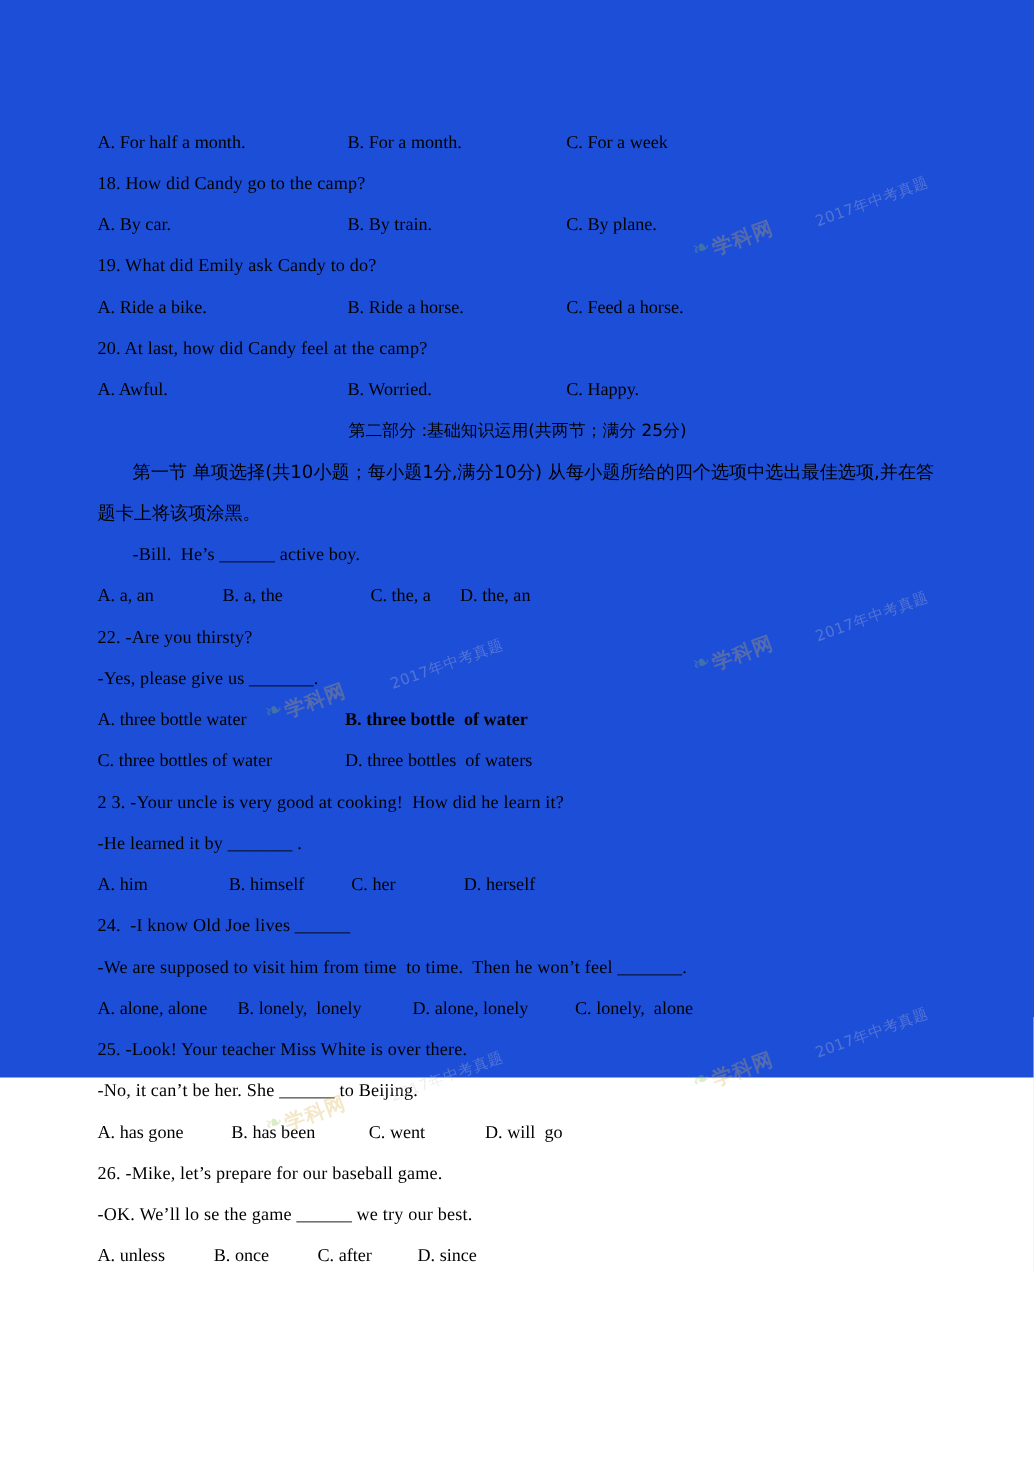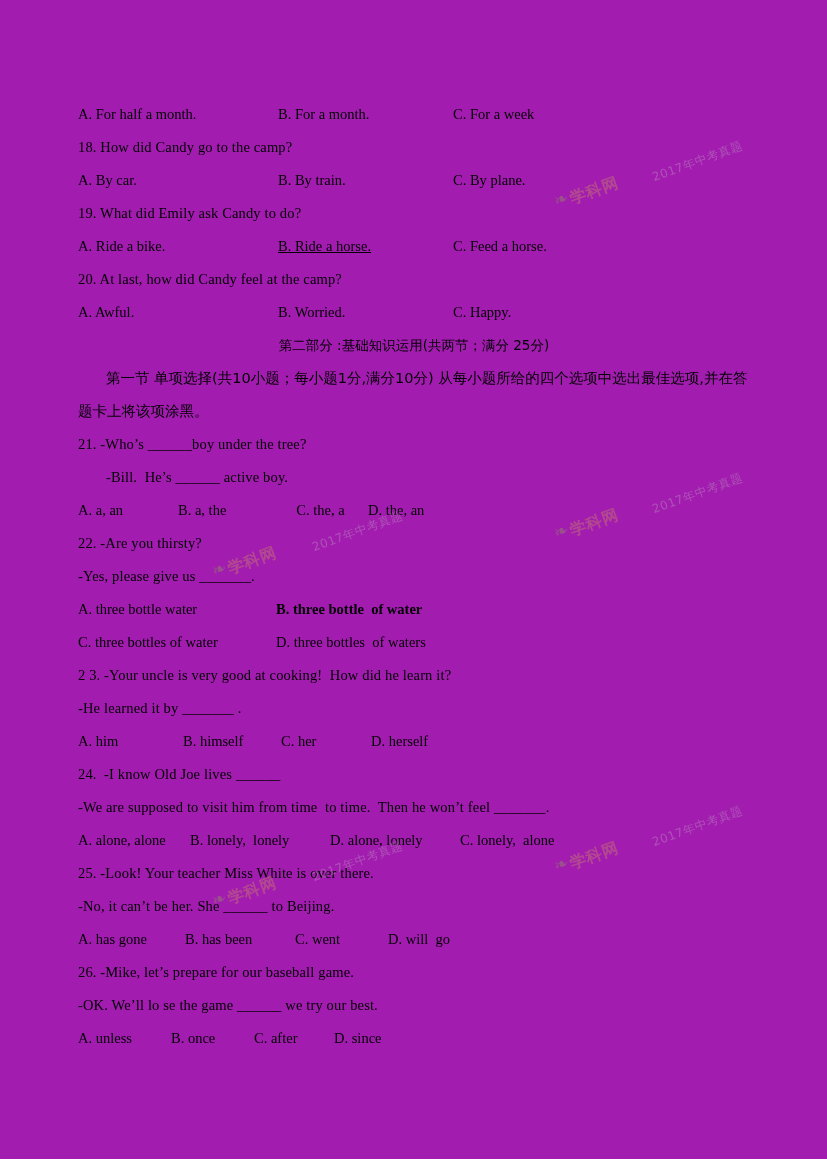--- a/index.html
+++ b/index.html
@@ -12,22 +12,22 @@
     height: 1169px;
     position: relative;
     font-family: "Liberation Serif", serif;
     color: #000000;
     overflow: hidden;
   }
   .page {
     position: absolute;
     top: 0; left: 0;
     width: 827px;
-    height: 1159px;
-    background: #a21caf;
+    height: 862px;
+    background: #1d4ed8;
   }
   .content {
     position: absolute;
     left: 78px;
     top: 98px;
     width: 672px;
   }
   .line {
     font-size: 14.5px;
     line-height: 33px;
@@ -86,26 +86,25 @@
 </style>
 </head>
 <body>
 
 <div class="page">
   <div class="content">
       <div class="opts"><span style="width: 200px;">A. For half a month.</span><span style="width: 175px;">B. For a month.</span><span style="width: 160px;">C. For a week</span></div>
       <div class="line">18. How did Candy go to the camp?</div>
       <div class="opts"><span style="width: 200px;">A. By car.</span><span style="width: 175px;">B. By train.</span><span style="width: 160px;">C. By plane.</span></div>
       <div class="line">19. What did Emily ask Candy to do?</div>
-      <div class="opts"><span style="width: 200px;">A. Ride a bike.</span><span style="width: 175px; text-decoration: underline;">B. Ride a horse.</span><span style="width: 160px;">C. Feed a horse.</span></div>
+      <div class="opts"><span style="width: 200px;">A. Ride a bike.</span><span style="width: 175px;">B. Ride a horse.</span><span style="width: 160px;">C. Feed a horse.</span></div>
       <div class="line">20. At last, how did Candy feel at the camp?</div>
       <div class="opts"><span style="width: 200px;">A. Awful.</span><span style="width: 175px;">B. Worried.</span><span style="width: 160px;">C. Happy.</span></div>
       <div class="center cjk">第二部分 :基础知识运用(共两节；满分 25分)</div>
       <div class="para cjk indent1">第一节 单项选择(共10小题；每小题1分,满分10分) 从每小题所给的四个选项中选出最佳选项,并在答题卡上将该项涂黑。</div>
-      <div class="line">21. -Who’s ______boy under the tree?</div>
       <div class="line indent1">-Bill.  He’s ______ active boy.</div>
       <div class="opts"><span style="width: 100px;">A. a, an</span><span style="width: 95px;">B. a, the</span><span style="width: 95px; text-align: center;">C. the, a</span><span style="width: 110px;">D. the, an</span></div>
       <div class="line">22. -Are you thirsty?</div>
       <div class="line">-Yes, please give us _______.</div>
       <div class="opts"><span style="width: 198px;">A. three bottle water</span><span style="width: 220px; font-weight: bold;">B. three bottle  of water</span></div>
       <div class="opts"><span style="width: 198px;">C. three bottles of water</span><span style="width: 220px;">D. three bottles  of waters</span></div>
       <div class="line">2 3. -Your uncle is very good at cooking!  How did he learn it?</div>
       <div class="line">-He learned it by _______ .</div>
       <div class="opts"><span style="width: 105px;">A. him</span><span style="width: 98px;">B. himself</span><span style="width: 90px;">C. her</span><span style="width: 100px;">D. herself</span></div>
       <div class="line">24.  -I know Old Joe lives ______</div>

